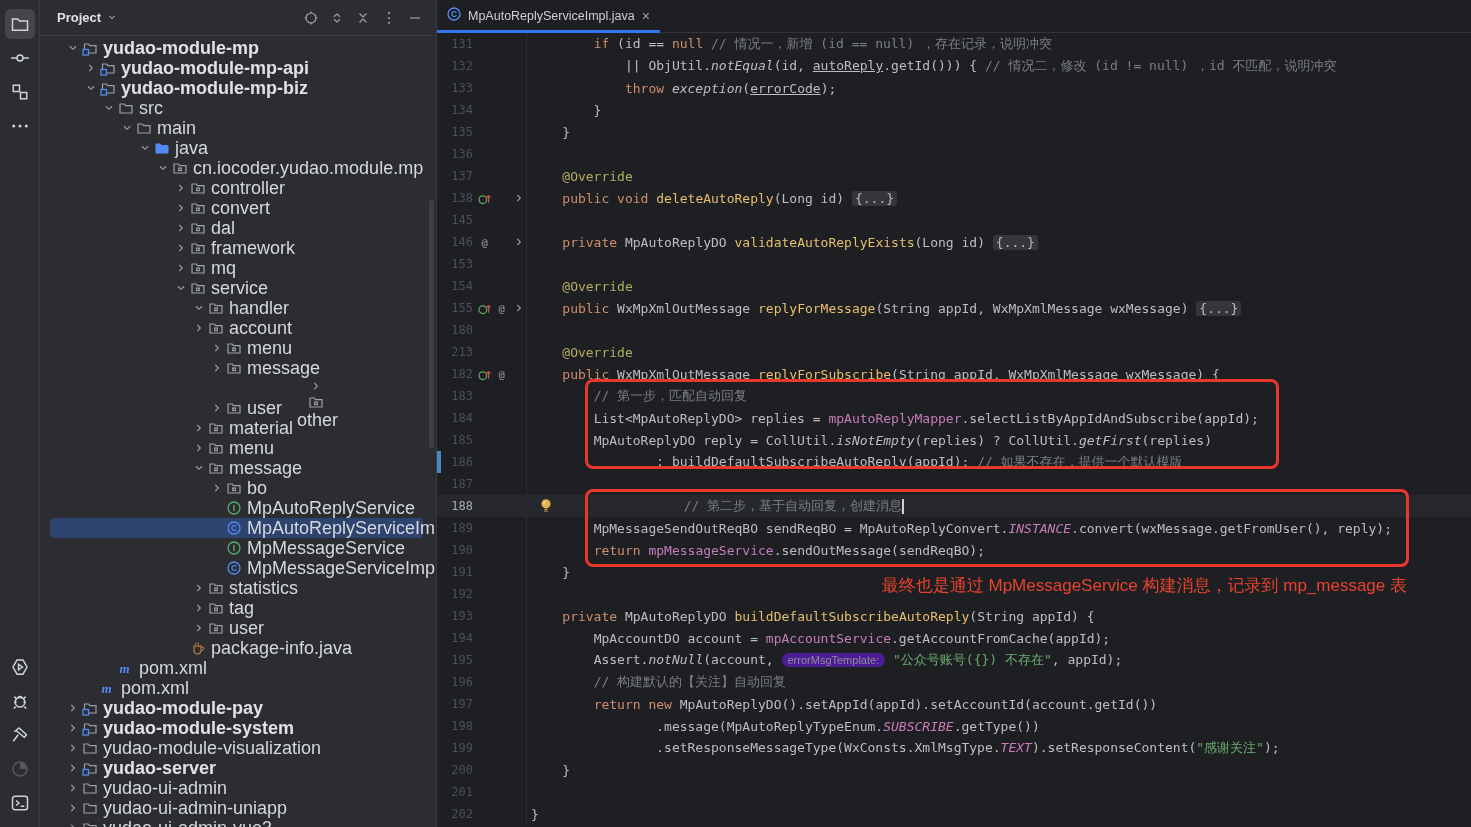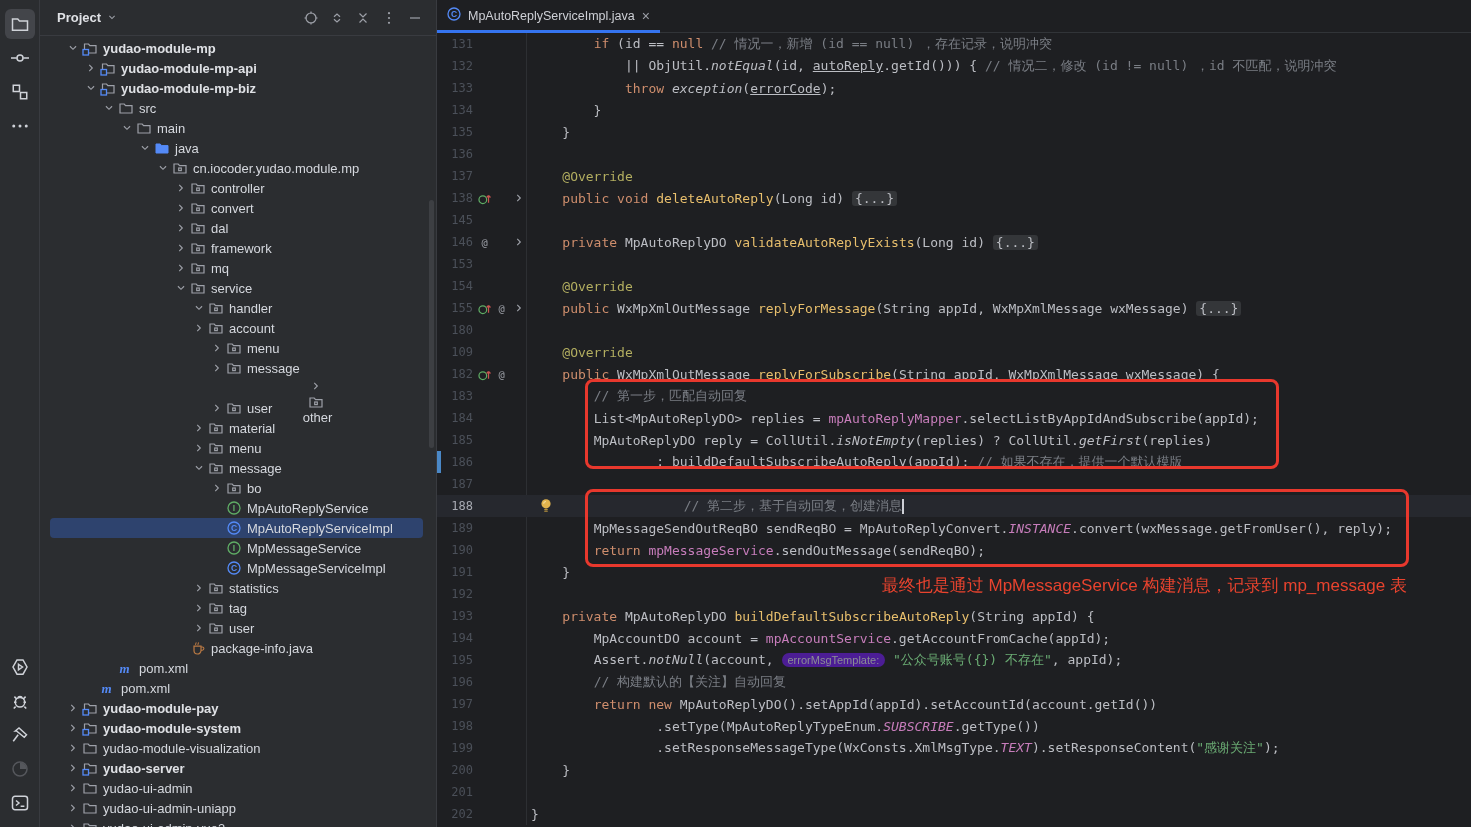--- a/index.html
+++ b/index.html
@@ -24,21 +24,21 @@
   .panel-title { color:#dfe1e5; font-size:13px; font-weight:bold; }
   .panel-header .hdr-chev { margin-left:5px; }
   .panel-header .sp { flex:1; }
   .hdr-btn { width:26px; height:26px; display:flex; align-items:center; justify-content:center; border-radius:4px; }
   .tree { flex:1; overflow:hidden; padding-top:2px; position:relative; }
   .tree-row { height:20px; display:flex; align-items:center; margin:0 13px 0 10px;
     border-radius:4px; white-space:nowrap; }
   .tree-row.sel { background:#2e436e; }
   .t-chev { width:17px; height:16px; display:flex; align-items:center; justify-content:center; flex-shrink:0; }
   .t-icon { width:18px; height:16px; display:flex; align-items:center; justify-content:center; flex-shrink:0; }
-  .t-label { color:#d5d8de; font-size:13px; padding-left:4px; }
+  .t-label { color:#d5d8de; font-size:18px; padding-left:4px; }
   .t-label.b { font-weight:bold; color:#dfe1e5; }
   .panel-scroll { position:absolute; right:2px; top:200px; width:5px; height:248px;
     background:#4d4f53; border-radius:3px; opacity:.55; }
 
   
   .editor { flex:1; display:flex; flex-direction:column; background:#1e1f22; min-width:0; }
   .tabbar { height:33px; display:flex; align-items:stretch; border-bottom:1px solid #313438; flex-shrink:0; }
   .tab { display:flex; align-items:center; padding:0 10px 0 9px; position:relative; }
   .tab-label { color:#ced0d6; font-size:12.5px; margin:0 7px 0 6px; }
   .tab-close { color:#9da0a8; font-size:14px; line-height:1; }
@@ -840,21 +840,21 @@
           </span>
           <span class="ct"><span>    </span><span class="k">public</span><span> WxMpXmlOutMessage </span><span class="m">replyForMessage</span><span>(String appId, WxMpXmlMessage wxMessage) </span><span class="fold">{...}</span></span>
         </div>
         <div class="cl">
           <span class="num">180</span>
           <span class="gslot"></span>
           <span class="fslot"></span>
           <span class="ct"></span>
         </div>
         <div class="cl">
-          <span class="num">109</span>
+          <span class="num">213</span>
           <span class="gslot"></span>
           <span class="fslot"></span>
           <span class="ct"><span>    </span><span class="a">@Override</span></span>
         </div>
         <div class="cl">
           <span class="num">182</span>
           <span class="gslot">
             <span class="gi">
               <svg width="15" height="15" viewBox="0 0 16 16" fill="none">
                 <circle cx="6.2" cy="9.3" r="4.1" stroke="#5fad65" stroke-width="1.3"></circle>
@@ -964,21 +964,21 @@
         <div class="cl">
           <span class="num">197</span>
           <span class="gslot"></span>
           <span class="fslot"></span>
           <span class="ct"><span>        </span><span class="k">return</span><span> </span><span class="k">new</span><span> MpAutoReplyDO().setAppId(appId).setAccountId(account.getId())</span></span>
         </div>
         <div class="cl">
           <span class="num">198</span>
           <span class="gslot"></span>
           <span class="fslot"></span>
-          <span class="ct"><span>                .setType(MpAutoReplyTypeEnum.</span><span class="sf">SUBSCRIBE</span><span>.getType())</span></span>
+          <span class="ct"><span>                .message(MpAutoReplyTypeEnum.</span><span class="sf">SUBSCRIBE</span><span>.getType())</span></span>
         </div>
         <div class="cl">
           <span class="num">199</span>
           <span class="gslot"></span>
           <span class="fslot"></span>
           <span class="ct"><span>                .setResponseMessageType(WxConsts.XmlMsgType.</span><span class="sf">TEXT</span><span>).setResponseContent(</span><span class="s">"感谢关注"</span><span>);</span></span>
         </div>
         <div class="cl">
           <span class="num">200</span>
           <span class="gslot"></span>

